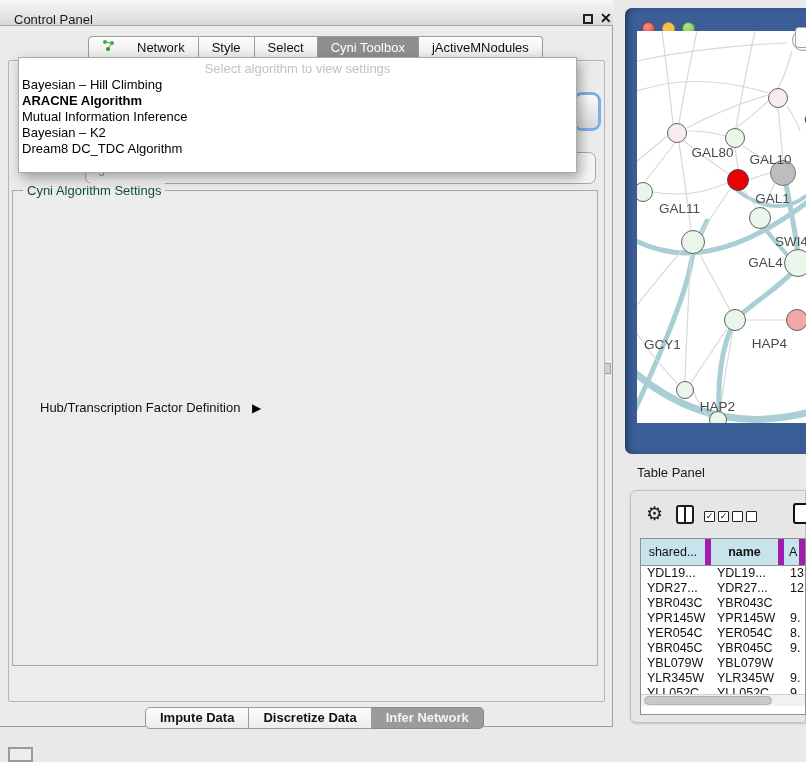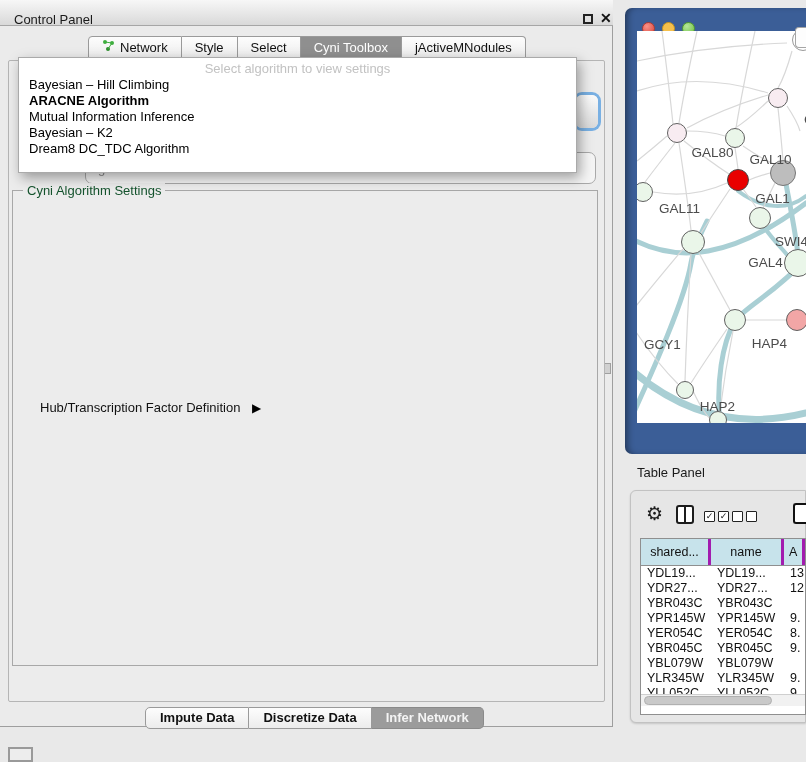--- a/index.html
+++ b/index.html
@@ -12,41 +12,41 @@
           border:1px solid #9e9e9e;border-left:none;box-sizing:border-box;}
   .titlebar{left:0;top:6;width:613px;height:26px;background:linear-gradient(#f7f7f7,#d9d9d9);
             border-bottom:1px solid #a6a6a6;box-sizing:border-box;}
   .tb-title{left:14px;top:12px;font-size:13px;color:#1a1a1a;}
   .float-btn{right:221px;left:583px;top:14px;width:10px;height:10px;border:2px solid #222;box-sizing:border-box;}
   .close-btn{left:600px;top:11px;font-size:14px;font-weight:bold;color:#111;line-height:14px;}
 
   
   .tabbar{left:88px;top:36px;height:23px;display:flex;z-index:6;}
   .tab{border:1px solid #9a9a9a;border-left:none;padding:0 13px;line-height:21px;font-size:13px;
-       background:linear-gradient(#fdfdfd,#ececec);color:#111;display:flex;align-items:center;gap:5px;}
+       background:linear-gradient(#fdfdfd,#ececec);color:#111;display:flex;align-items:center;gap:22px;}
   .tab.first{border-left:1px solid #9a9a9a;border-radius:4px 0 0 0;}
   .tab.last{border-radius:0 4px 0 0;}
   .tab.selected{background:#8f8f8f;color:#fff;}
 
   
   .outer-panel{left:8px;top:60px;width:597px;height:642px;border:1px solid #b5b5b5;
                border-radius:2px;background:#ececec;box-sizing:border-box;z-index:1;}
 
   
   .bg-combo{left:85px;top:152px;width:511px;height:32px;border:1px solid #a9a9a9;border-radius:7px;
             background:#f5f5f5;z-index:3;color:#8d8d8d;font-size:13px;line-height:32px;
             padding-left:12px;box-sizing:border-box;overflow:hidden;}
   .focus-stepper{left:576px;top:95px;width:22px;height:33px;border-radius:6px;
                  background:linear-gradient(#fbfbfb,#d9d9d9);box-shadow:0 0 0 3px #79b0e3;z-index:2;}
 
   
   .dropdown{left:18px;top:57px;width:559px;height:116px;background:#fff;border:1px solid #aaa;
             box-shadow:3px 5px 12px rgba(0,0,0,.35);z-index:30;box-sizing:border-box;}
   .dd-ph{text-align:center;color:#c2c2c2;font-size:13px;height:17px;line-height:17px;margin-top:2px;}
-  .dd-item{height:16px;line-height:16px;font-size:13px;padding-left:10px;color:#000;white-space:nowrap;}
+  .dd-item{height:16px;line-height:16px;font-size:13px;padding-left:3px;color:#000;white-space:nowrap;}
   .dd-item.bold{font-weight:bold;}
 
   
   .settings{left:12px;top:190px;width:586px;height:476px;border:1px solid #a8a8a8;
             background:#ececec;box-sizing:border-box;z-index:10;}
   .fieldset{position:absolute;border:1px solid #b0b0b0;box-sizing:border-box;}
   .legend{position:absolute;top:-8px;left:8px;background:#ececec;padding:0 4px;font-size:13px;white-space:nowrap;}
   .legend.plain{color:#14532d;}
   .legend.blue{color:#2424e0;}
   .legend.green{color:#2ecc2e;}
@@ -119,23 +119,23 @@
   .colsicon{left:676px;top:505px;width:18px;height:19px;border:2px solid #1c1c1c;border-radius:3px;
             background:#fff;box-sizing:border-box;}
   .colsicon::after{content:"";position:absolute;left:6px;top:0;width:2px;height:100%;background:#1c1c1c;}
   .cb{position:absolute;width:11px;height:11px;border:1.5px solid #222;background:#fff;box-sizing:border-box;
       font-size:9px;line-height:9px;text-align:center;color:#111;border-radius:1px;}
   .doc-part{left:793px;top:503px;width:13px;height:21px;border:2px solid #111;border-right:none;
             background:#fff;border-radius:3px 0 0 3px;box-sizing:border-box;}
   .tp-table{left:640px;top:538px;width:166px;height:177px;border:1px solid #8f8f8f;background:#fff;
             box-sizing:border-box;overflow:hidden;}
   .thead{display:flex;height:27px;background:#c7e3eb;border-bottom:1px solid #8f8f8f;box-sizing:border-box;}
-  .th{font-size:12.5px;line-height:26px;text-align:center;border-right:3px solid #a21caf;box-sizing:border-box;
+  .th{font-size:12.5px;line-height:26px;text-align:center;border-right:6px solid #a21caf;box-sizing:border-box;
       overflow:hidden;white-space:nowrap;}
-  .th.c0{width:70px;}.th.c1{width:73px;}.th.c2{flex:1;text-align:left;padding-left:5px;}
+  .th.c0{width:70px;}.th.c1{width:73px;font-weight:bold;}.th.c2{flex:1;text-align:left;padding-left:5px;}
   .trow{display:flex;height:15px;}
   .td{font-size:12.5px;line-height:15px;box-sizing:border-box;overflow:hidden;white-space:nowrap;}
   .td.c0{width:70px;padding-left:6px;}.td.c1{width:73px;padding-left:6px;}.td.c2{flex:1;padding-left:6px;}
   .tp-hscroll{left:641px;top:694px;width:164px;height:12px;background:#f1f1f1;border-top:1px solid #cfcfcf;box-sizing:border-box;}
   .tp-hthumb{position:absolute;left:3px;top:1px;width:128px;height:9px;background:#c9c9c9;border:1px solid #b0b0b0;border-radius:5px;box-sizing:border-box;}
 </style>
 </head>
 <body>
 
 <div class="stage">

